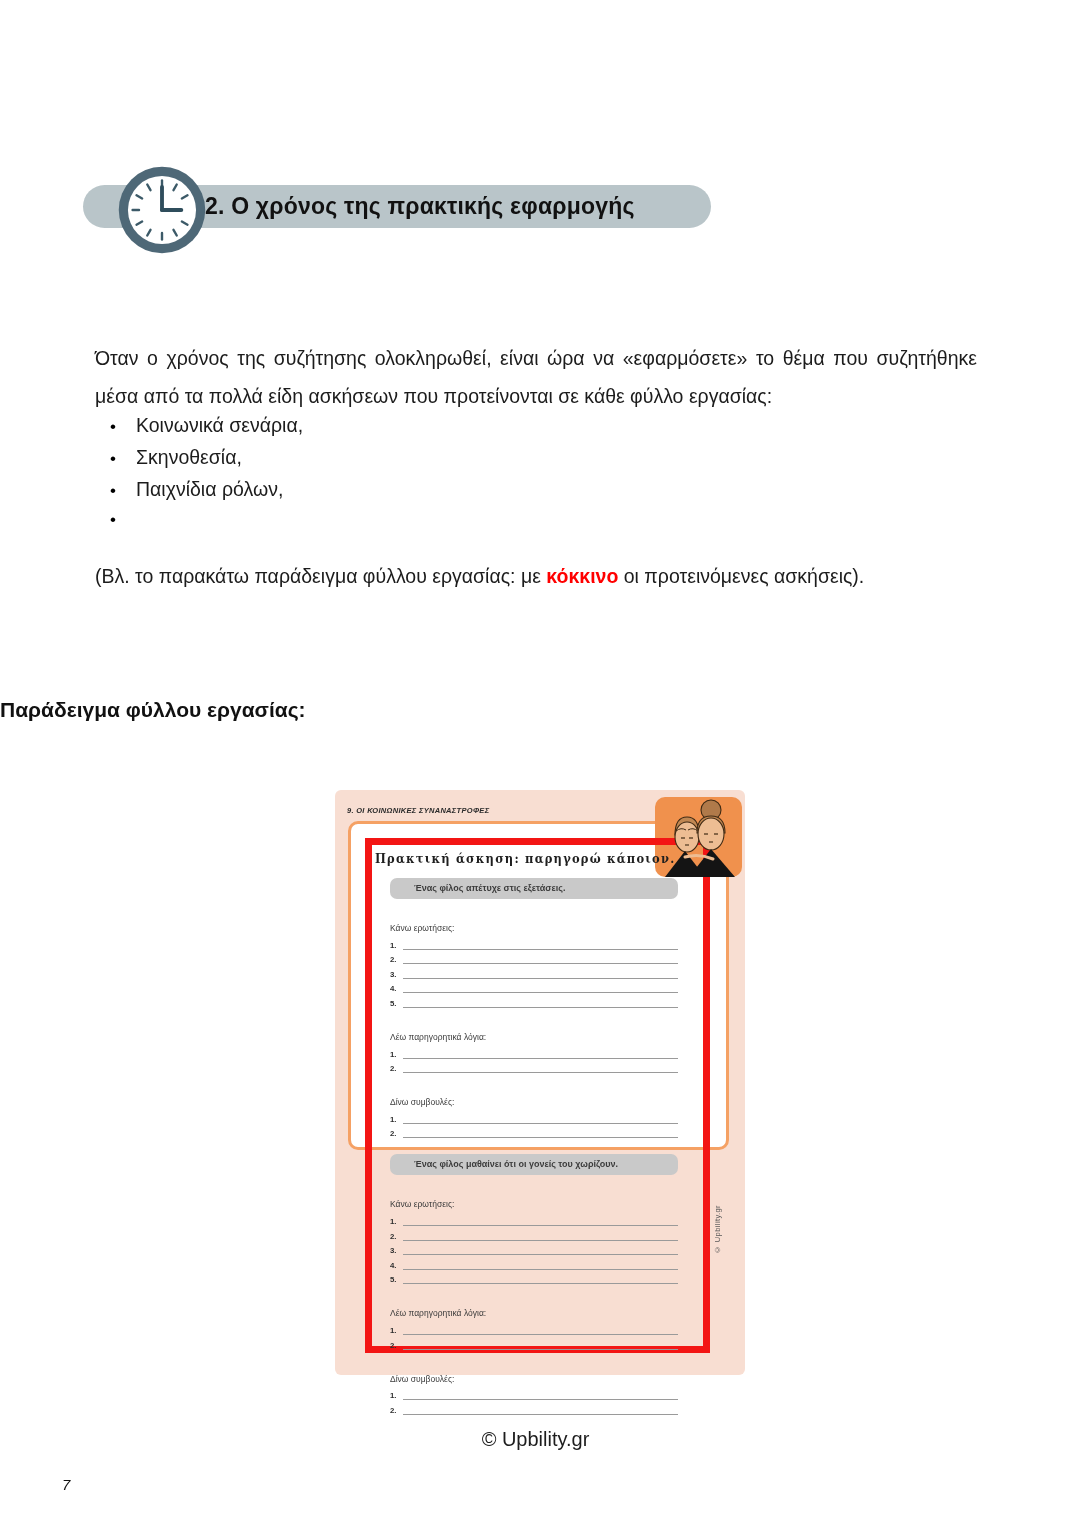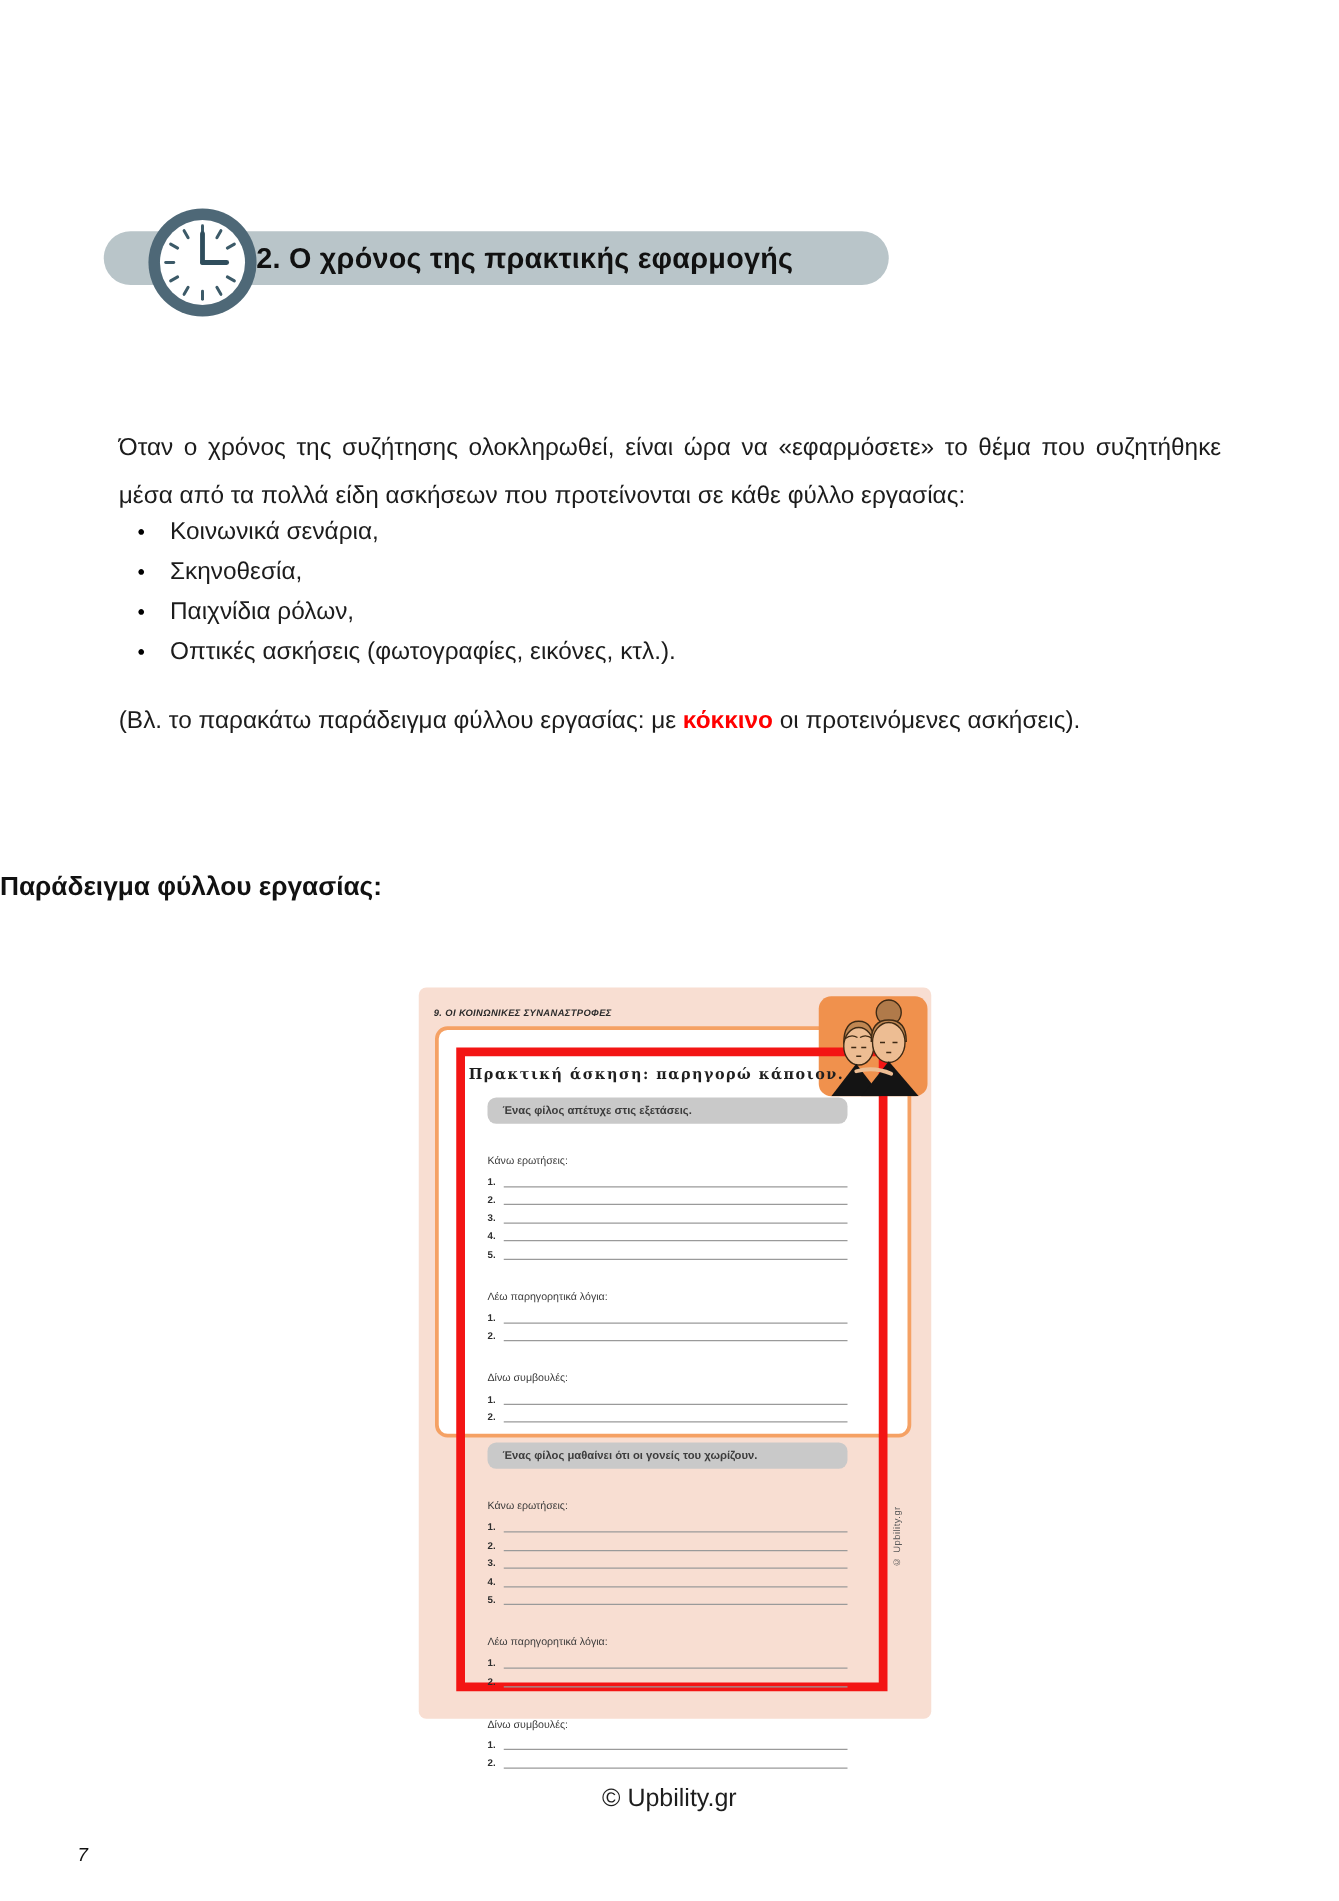--- a/index.html
+++ b/index.html
@@ -42,21 +42,21 @@
   .illu-bg { position: absolute; inset: 0; background: #f0914d; border-radius: 10px; z-index: 1; }
   .illu-svg { position: absolute; inset: 0; z-index: 4; }
   
   .red-frame { position: absolute; left: 30px; top: 48px; width: 345px; height: 515px;
     border: 7px solid #f31514; z-index: 2; background: transparent; }
   .ws-title { position: absolute; left: 40px; top: 62px; z-index: 3;
     font-family: "DejaVu Serif", serif; font-size: 11.5px; font-weight: bold;
     letter-spacing: 1.2px; color: #1f1f1f; transform: scaleY(1.05); }
   .ws-body { position: absolute; left: 55px; top: 88px; width: 288px; z-index: 3; }
   .scenario-box { background: #c9c9c9; border-radius: 7px; height: 21px; line-height: 21px;
-    padding-left: 12px; font-size: 9px; font-weight: bold; color: #3c3c3c; margin-bottom: 4px; }
+    padding-left: 24px; font-size: 9px; font-weight: bold; color: #3c3c3c; margin-bottom: 4px; }
   .ws-section + .ws-section { margin-top: 16px; }
   .group-label { font-size: 8.5px; color: #3a3a3a; margin-top: 24px; margin-bottom: 2px; }
   .answer-line { display: flex; align-items: flex-end; height: 14.6px; }
   .line-num { font-size: 7.8px; font-weight: bold; color: #2e2e2e; width: 11px; }
   .line-rule { flex: 1; border-bottom: 0.9px solid #9a9a9a; height: 11px; margin-left: 2px; }
   .ws-credit { position: absolute; right: 23px; top: 415px; z-index: 3; font-size: 7.5px;
     color: #5a5a5a; writing-mode: vertical-rl; transform: rotate(180deg); letter-spacing: 0.4px; }
 
   
   .doc-footer { position: absolute; left: 0; top: 1428px; width: 1071px; text-align: center;
@@ -104,21 +104,20 @@
   <div class="bullet-row">
     <span class="bullet-dot">•</span>
     <span>Σκηνοθεσία,</span>
   </div>
   <div class="bullet-row">
     <span class="bullet-dot">•</span>
     <span>Παιχνίδια ρόλων,</span>
   </div>
   <div class="bullet-row">
     <span class="bullet-dot">•</span>
-    <span>Οπτικές ασκήσεις (φωτογραφίες, εικόνες, κτλ.).</span>
   </div>
 </div>
 
 <div class="note">
   <span>(Βλ. το παρακάτω παράδειγμα φύλλου εργασίας: με </span><span class="hl" id="note-hl" style="color: rgb(255, 0, 0);">κόκκινο</span><span> οι προτεινόμενες ασκήσεις).</span>
 </div>
 
 <div class="example-heading">Παράδειγμα φύλλου εργασίας:</div>
 
 <div class="worksheet">

